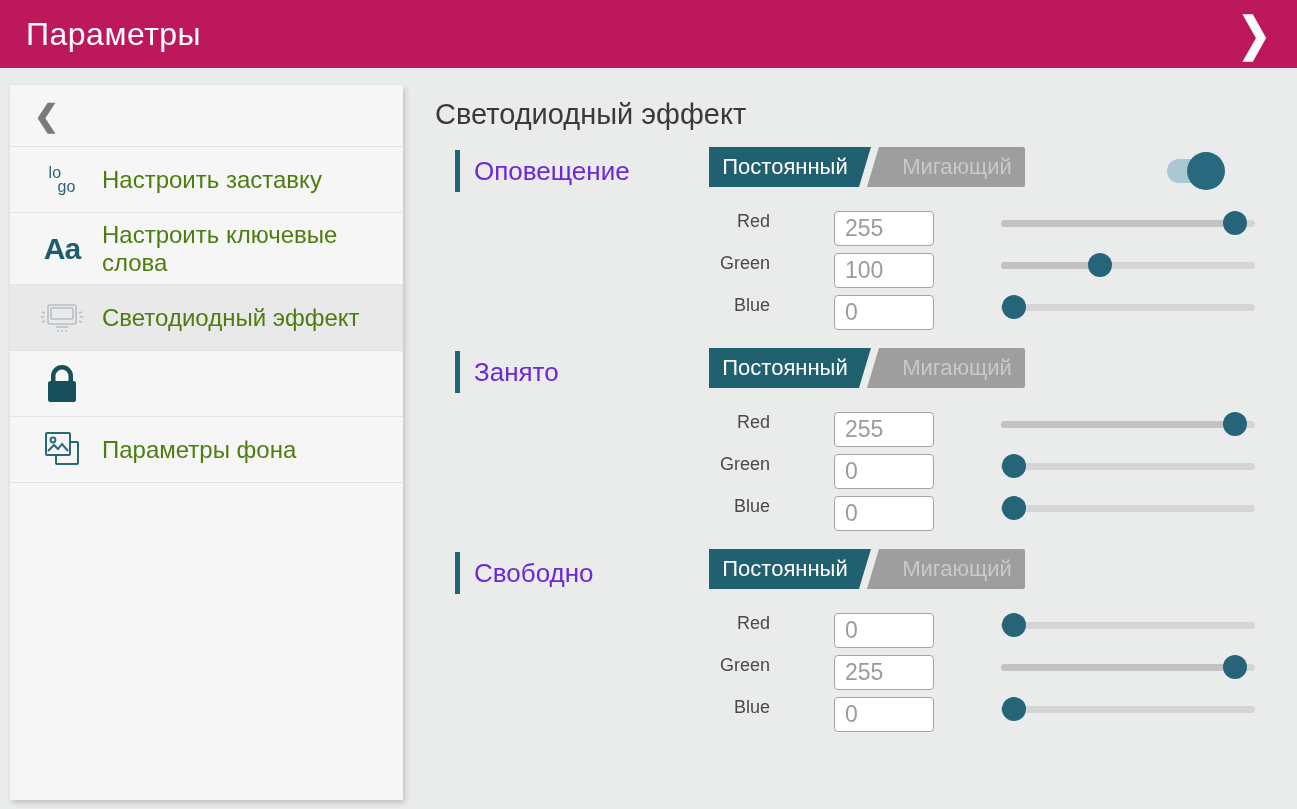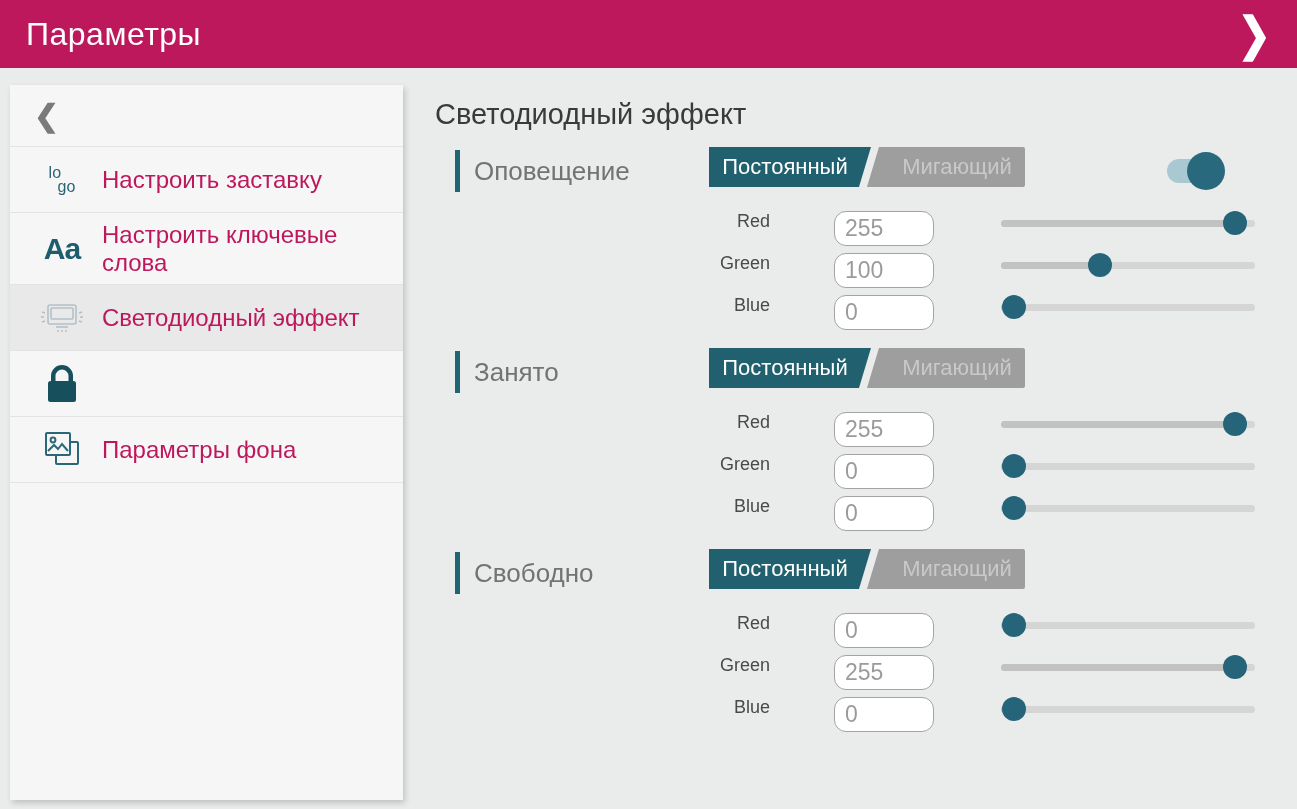--- a/index.html
+++ b/index.html
@@ -34,35 +34,35 @@
   .side-item {
     display:flex; align-items:center; min-height:66px;
     border-bottom:1px solid #e3e3e3; padding:8px 14px 8px 26px;
     cursor:pointer;
   }
   .side-item.selected { background:#e9e9e9; }
   .side-icon {
     width:52px; min-width:52px; margin-right:14px;
     display:flex; align-items:center; justify-content:center;
   }
-  .side-label { font-size:24px; color:#be185d; line-height:1.15; }
+  .side-label { font-size:24px; color:#4d7c0f; line-height:1.15; }
   .logo-glyph { color:#2a6476; font-size:16px; line-height:0.85; font-weight:400; }
   .logo-glyph .g2 { margin-left:9px; display:block; }
   .aa-glyph { color:#1d5d6d; font-size:30px; font-weight:700; letter-spacing:-1px; }
   
   .content {
     position:absolute; left:435px; top:85px; width:842px;
   }
   .page-title { font-size:29px; color:#3a3a3a; font-weight:400; margin:13px 0 19px 0; }
   .section { margin-bottom:21px; }
   .section-head {
     display:flex; align-items:center; height:42px; margin-bottom:19px; position:relative;
   }
   .accent-bar { width:5px; height:42px; background:#1e6673; margin-left:20px; margin-right:14px; }
-  .section-title { font-size:26px; color:#737373; width:235px; }
+  .section-title { font-size:26px; color:#6d28d9; width:235px; }
   
   .segmented { display:flex; height:48px; width:316px; position:relative; }
   .seg {
     height:40px; display:flex; align-items:center; justify-content:center;
     font-size:22px; cursor:pointer;
   }
   .seg-left {
     width:164px; background:#21616f; color:#ffffff;
     clip-path:polygon(0 0, 100% 0, calc(100% - 12px) 100%, 0 100%);
   }
@@ -87,21 +87,21 @@
     background:#28697e; left:20px;
   }
   .toggle:not(.on) .toggle-knob { left:-8px; }
   
   .rgb-row { display:flex; align-items:flex-start; height:35px; margin-bottom:7px;gap:44px; }
   .rgb-label {
     width:355px; text-align:right; padding-right:20px;
     font-size:18px; color:#4a4a4a;
   }
   .rgb-input {
-    width:100px; height:35px; border:1px solid #a3a3a3; border-radius:12px;
+    width:100px; height:35px; border:1px solid #a3a3a3; border-radius:4px;
     background:#fff; color:#9b9b9b; font-size:23px; padding:0 0 0 10px;
     font-family:"Liberation Sans", sans-serif; outline:none;
   }
   .slider { position:relative; width:254px; height:24px; margin-left:23px; cursor:pointer; }
   .slider-track {
     position:absolute; left:0; right:0; top:9px; height:7px;
     background:#d5d5d5; border-radius:4px;
   }
   .slider-fill {
     position:absolute; left:0; top:9px; height:7px;

